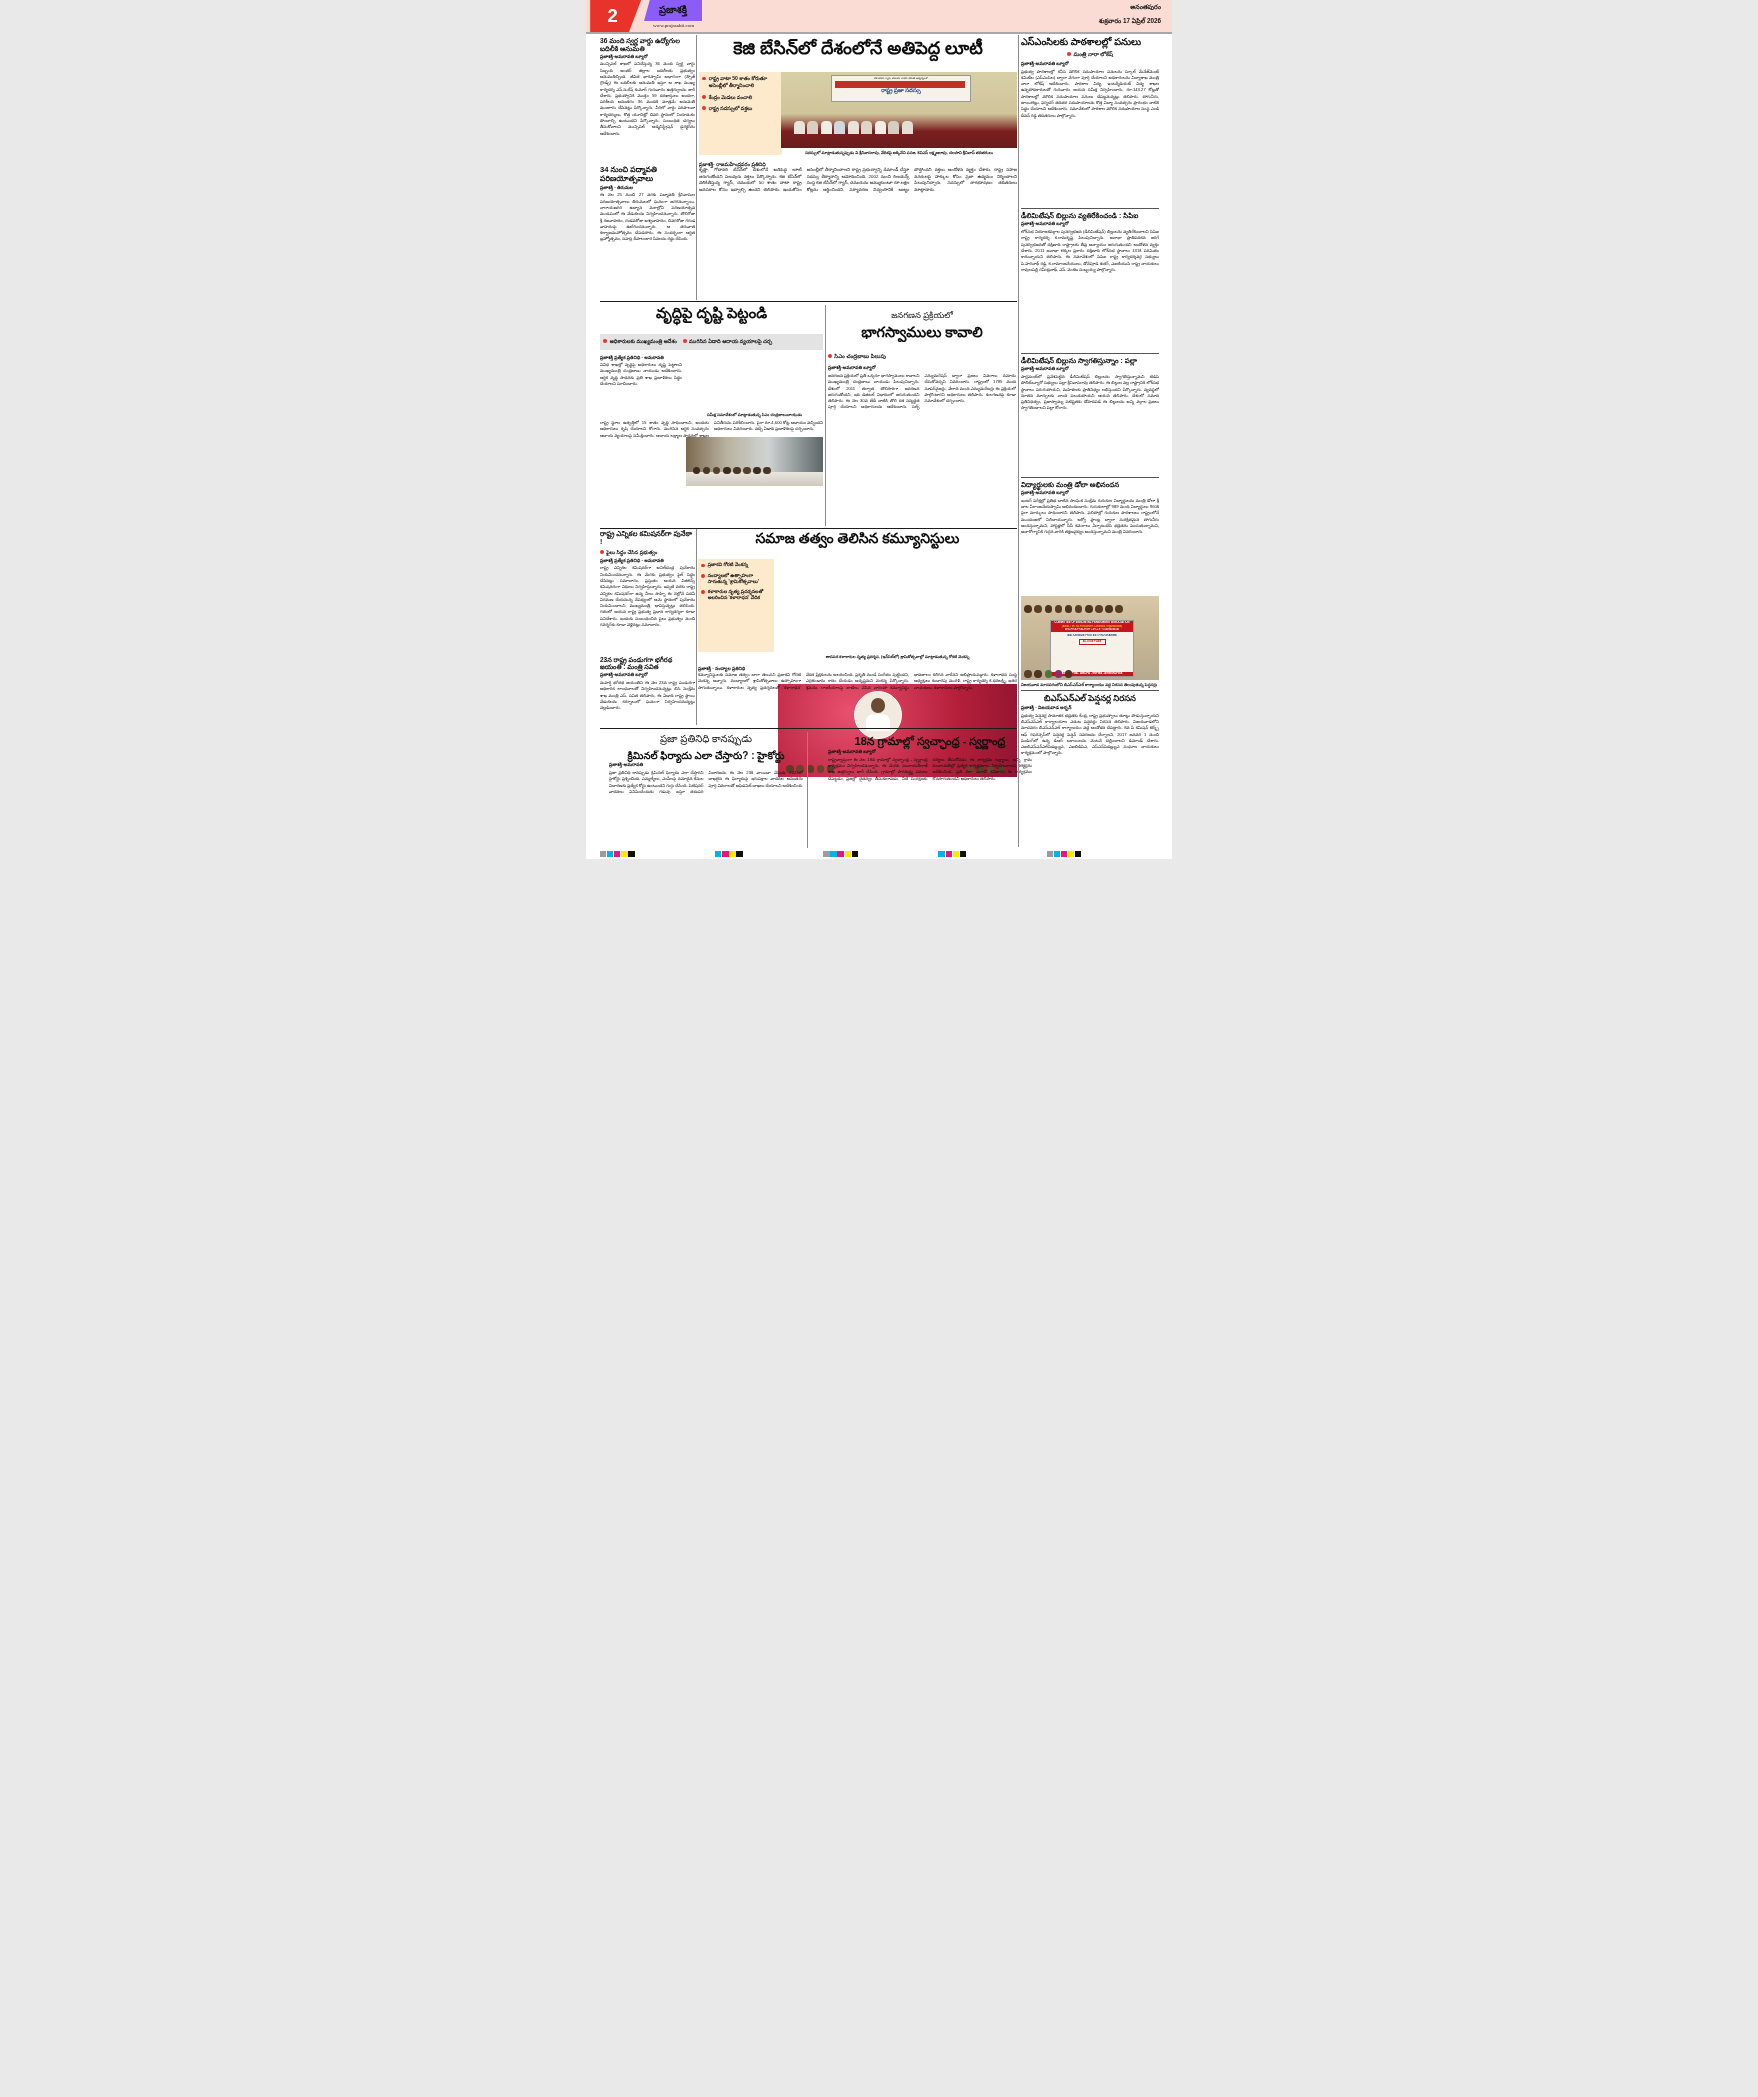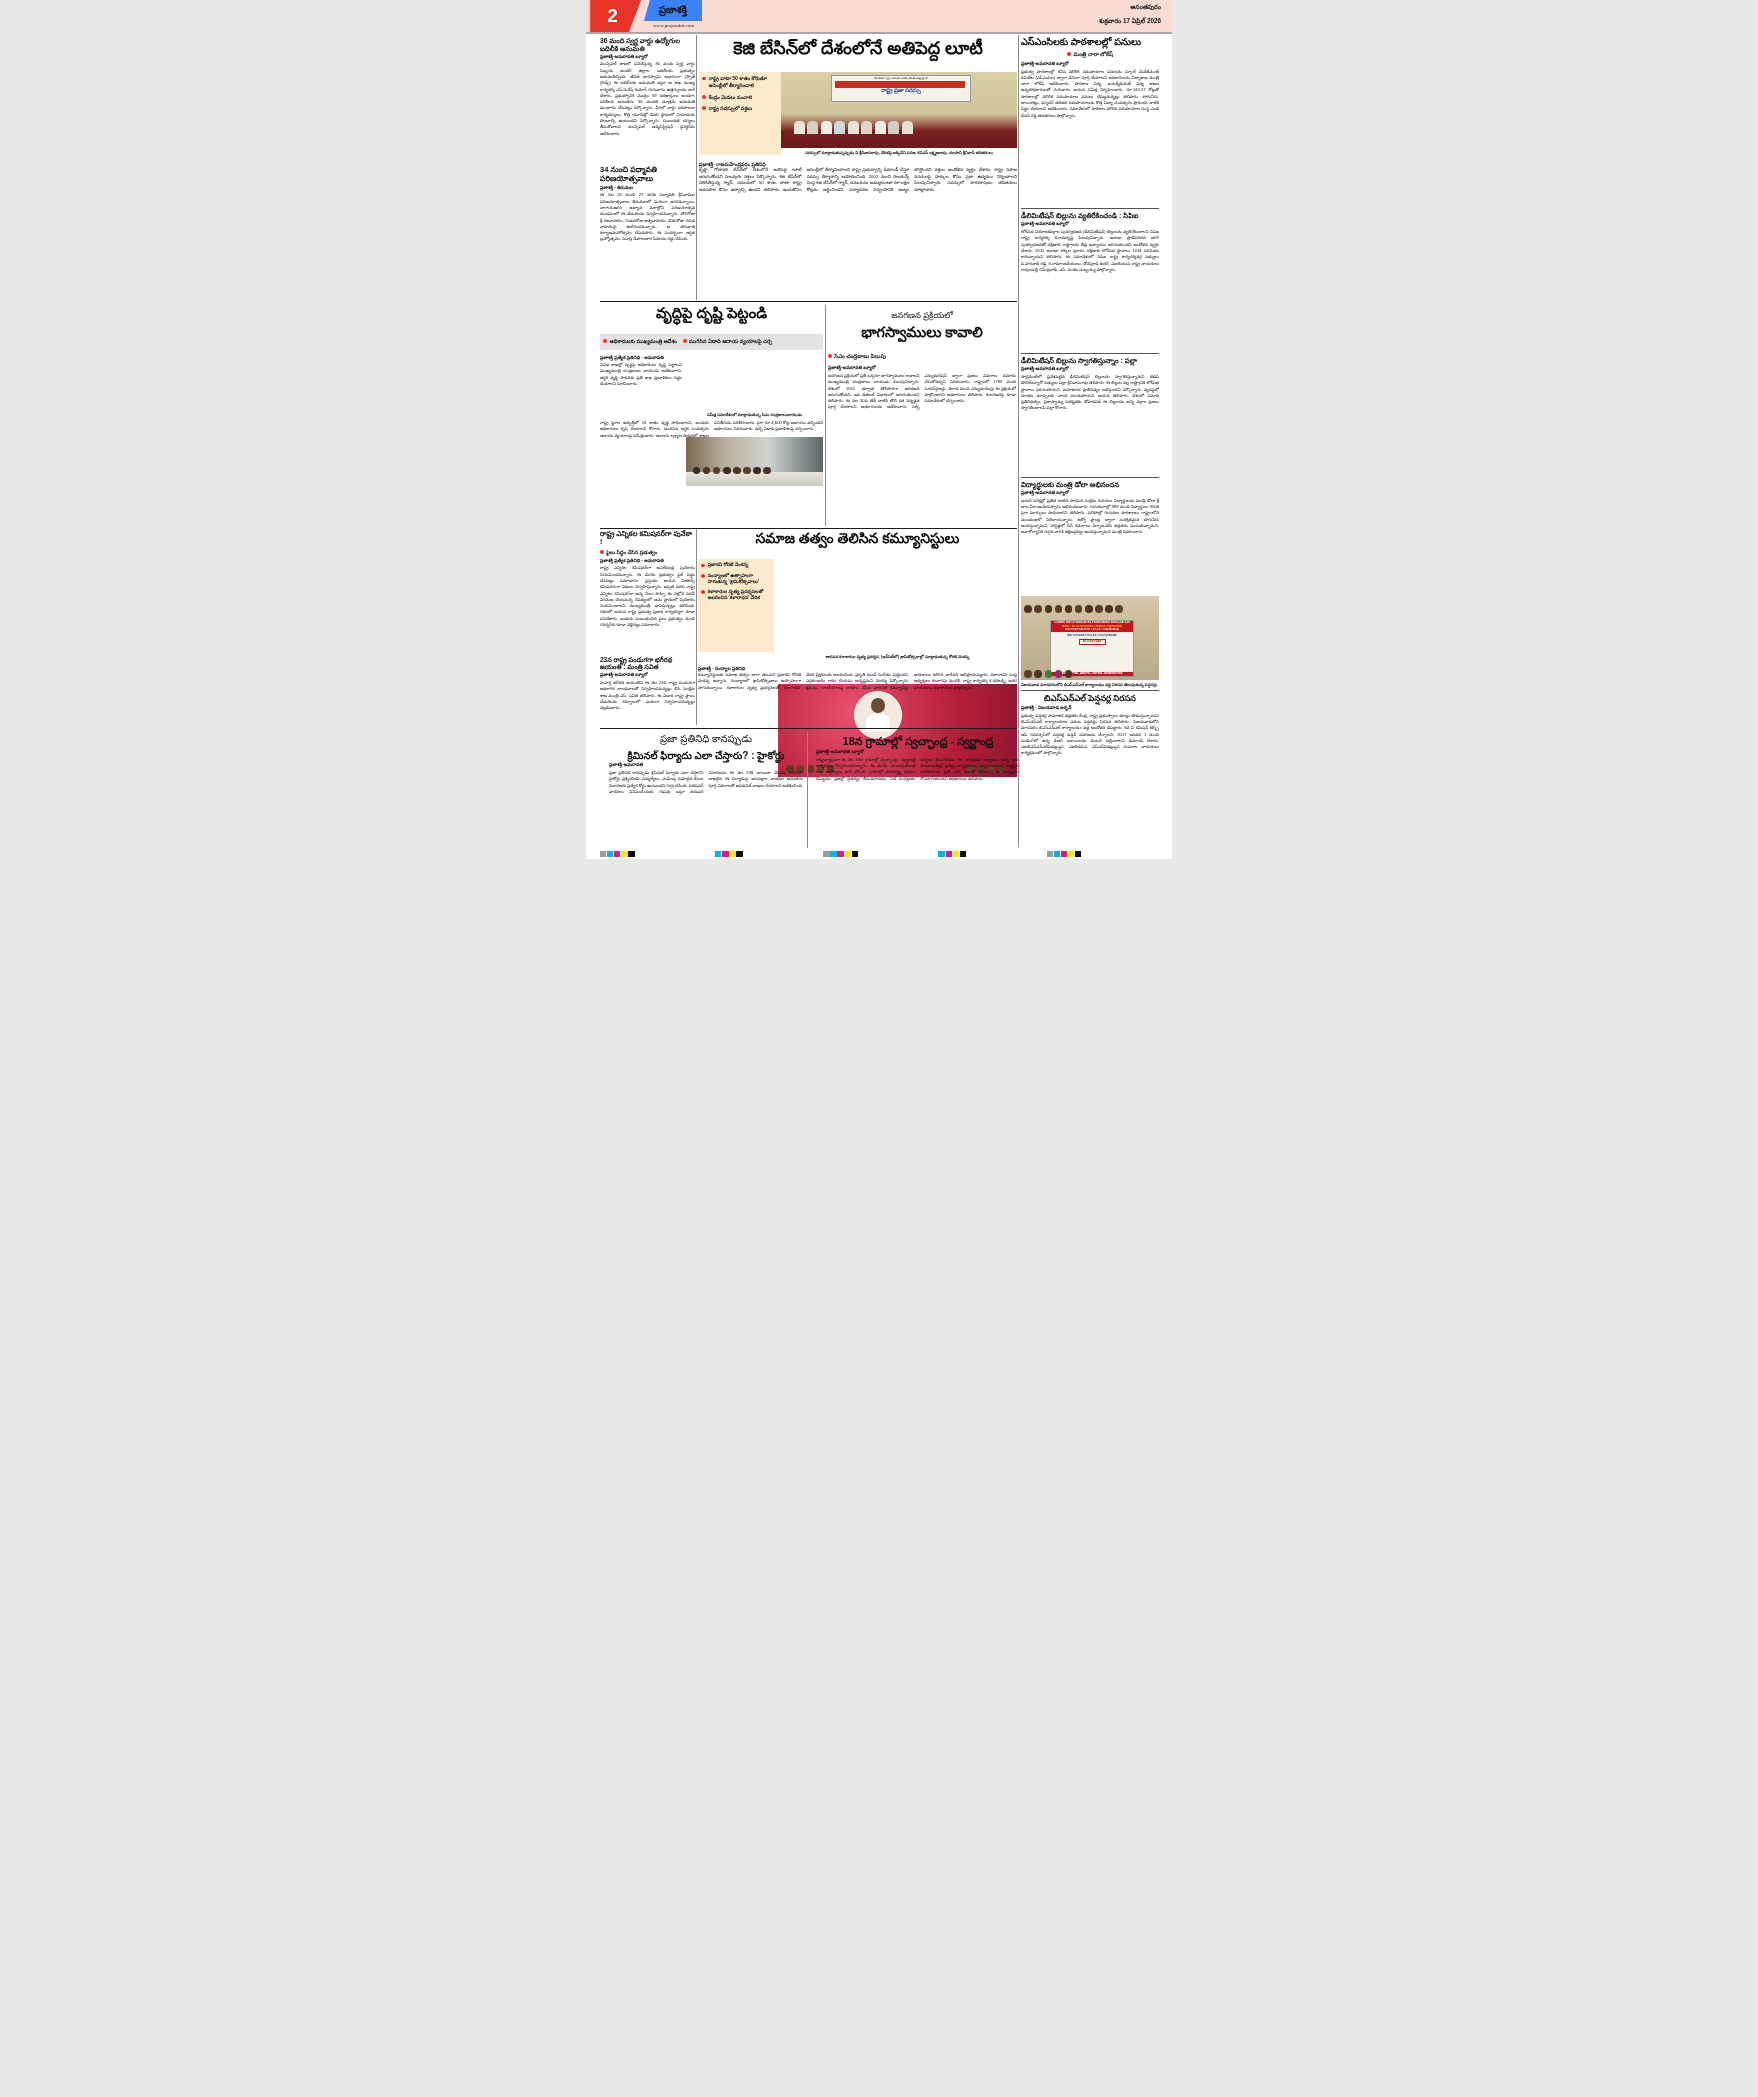--- a/index.html
+++ b/index.html
@@ -2,21 +2,21 @@
 <html style="font-size:6.7px"><head>
 <meta charset="utf-8">
 <style>
   html,body{margin:0;padding:0;background:#e9e9e9;font-family:"Liberation Sans","DejaVu Sans",sans-serif;}
   #paper{position:relative;width:586px;height:859px;background:#fff;margin:0 auto;overflow:hidden;color:#111;}
   .abs{position:absolute;}
   
   .masthead{left:0;top:0;width:586px;height:32px;background:#fbdcd4;}
   .red-tab{left:4.2px;top:0;width:51px;height:32px;background:#e8332a;clip-path:polygon(0 0,100% 0,76% 100%,0 100%);display:flex;align-items:center;justify-content:center;}
   .pageno{color:#fff;font-size:18.5px;font-weight:bold;line-height:1;margin-left:-5.9px;}
-  .yellow-tab{left:58px;top:0;width:58px;height:21px;background:#3b82f6;clip-path:polygon(10% 0,100% 0,100% 100%,0 100%);display:flex;align-items:center;justify-content:center;}
+  .yellow-tab{left:58px;top:0;width:58px;height:21px;background:#8b5cf6;clip-path:polygon(10% 0,100% 0,100% 100%,0 100%);display:flex;align-items:center;justify-content:center;}
   .brand{font-size:10px;font-weight:bold;color:#101010;}
   .website{left:67px;top:22.7px;font-family:"Liberation Serif","DejaVu Serif",serif;font-size:5px;color:#222;}
   .ed-block{right:11px;top:3.4px;text-align:right;}
   .edition{font-size:6.3px;font-weight:bold;}
   .pubdate{font-size:6.3px;font-weight:bold;margin-top:4.2px;}
   .mast-rule{left:0;top:32px;width:586px;height:1.7px;background:#a8a8a8;}
   
   .hl{font-weight:bold;color:#0d0d0d;line-height:1.12;}
   .byline{font-weight:bold;font-size:4.6px;margin:1.7px 0;}
   .body-txt{font-size:4.2px;line-height:1.5;text-align:justify;overflow:hidden;}
@@ -223,21 +223,21 @@
   <div class="abs hrule" style="left:14px;top:728px;width:417px;"></div>
 
   <div class="abs" style="left:23px;top:733px;width:194px;">
     <div class="kicker" style="font-size:10px;">ప్రజా ప్రతినిధి కానప్పుడు</div>
     <div class="hl" style="font-size:10px;text-align:center;margin-top:2.5px;">క్రిమినల్ ఫిర్యాదు ఎలా చేస్తారు? : హైకోర్టు</div>
     <div class="byline">ప్రజాశక్తి-అమరావతి</div>
     <div class="body-txt cols2" style="height:71px;">ప్రజా ప్రతినిధి కానప్పుడు క్రిమినల్ ఫిర్యాదు ఎలా చేస్తారని హైకోర్టు ప్రశ్నించింది. ఎమ్మెల్యేలు, ఎంపీలపై నమోదైన కేసుల విచారణకు ప్రత్యేక కోర్టు ఉంటుందని గుర్తు చేసింది. పిటిషనర్ వాదనలు వినిపించేందుకు గడువు ఇస్తూ తదుపరి విచారణను ఈ నెల 23కి వాయిదా వేసింది. 2023లో దాఖలైన ఈ ఫిర్యాదుపై ఇరుపక్షాల వాదనల అనంతరం పూర్తి వివరాలతో అఫిడవిట్ దాఖలు చేయాలని ఆదేశించింది.</div>
   </div>
   <div class="abs vrule" style="left:221px;top:732px;height:116px;"></div>
 
-  <div class="abs" style="left:230px;top:735px;width:204px;">
+  <div class="abs" style="left:242px;top:735px;width:204px;">
     <div class="hl" style="font-size:11px;text-align:center;">18న గ్రామాల్లో స్వచ్ఛాంధ్ర - స్వర్ణాంధ్ర</div>
     <div class="byline">ప్రజాశక్తి-అమరావతి బ్యూరో</div>
     <div class="body-txt cols2" style="height:76px;">రాష్ట్రవ్యాప్తంగా ఈ నెల 18న గ్రామాల్లో స్వచ్ఛాంధ్ర - స్వర్ణాంధ్ర కార్యక్రమం నిర్వహించనున్నారు. ఈ మేరకు పంచాయతీరాజ్ శాఖ ఉత్తర్వులు జారీ చేసింది. గ్రామాల్లో పారిశుద్ధ్య పనులు చేపట్టడం, ప్రజల్లో చైతన్యం తీసుకురావడం, నీటి సంరక్షణకు చర్యలు తీసుకోవడం ఈ కార్యక్రమ లక్ష్యాలు. అన్ని గ్రామ పంచాయతీల్లో ప్రత్యేక కార్యక్రమాలు నిర్వహించాలని కలెక్టర్లను ఆదేశించింది. ప్రతి నెలా మూడో శనివారం ఈ కార్యక్రమం కొనసాగుతుందని అధికారులు తెలిపారు.</div>
   </div>
 
   <div class="abs vrule" style="left:432px;top:35px;height:812px;"></div>
   <div class="abs" style="left:435px;top:37px;width:138px;">
 
     <div style="min-height:168px;">
       <div class="hl" style="font-size:9.6px;text-align:left;">ఎస్ఎంసిలకు పాఠశాలల్లో పనులు</div>

